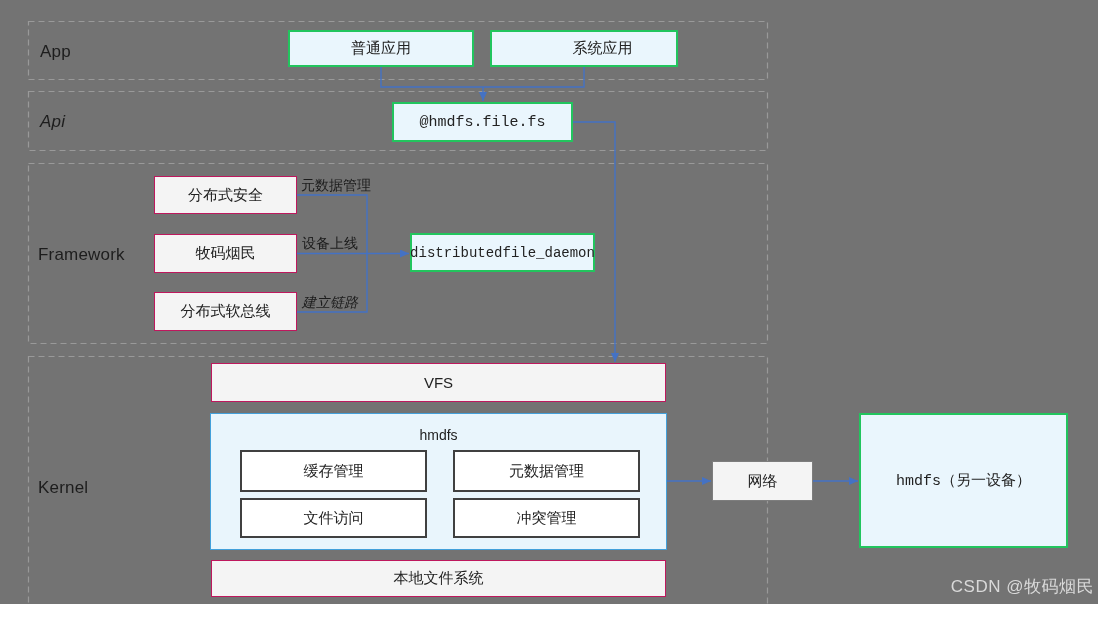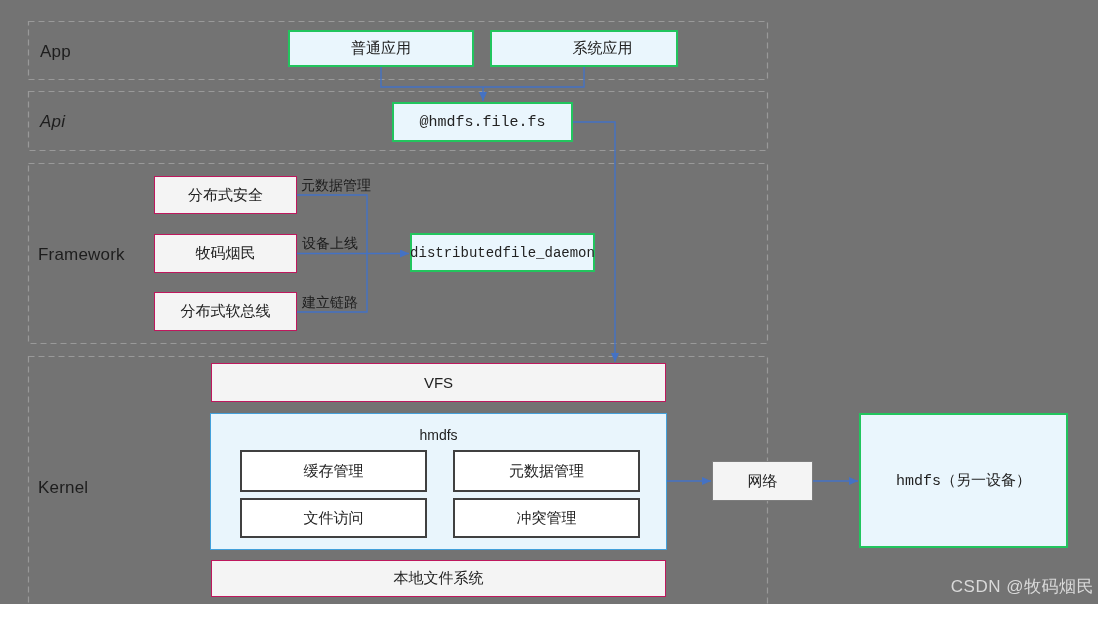--- a/index.html
+++ b/index.html
@@ -58,21 +58,21 @@
 
   <div class="node box-blue" style="left:392px;top:102px;width:181px;height:40px;">@hmdfs.file.fs</div>
 
   <div class="node box-gray" style="left:154px;top:176px;width:143px;height:38px;">分布式安全</div>
   <div class="node box-gray" style="left:154px;top:234px;width:143px;height:39px;">牧码烟民</div>
   <div class="node box-gray" style="left:154px;top:292px;width:143px;height:39px;">分布式软总线</div>
   <div class="node box-blue" style="left:410px;top:233px;width:185px;height:39px;font-size:14px;">distributedfile_daemon</div>
 
   <div class="edge-label" style="left:301px;top:177px;">元数据管理</div>
   <div class="edge-label" style="left:302px;top:235px;">设备上线</div>
-  <div class="edge-label" style="left:302px;top:294px;">建立链路</div>
+  <div class="edge-label" style="left:302px;top:294px;font-style:italic;">建立链路</div>
 
   <div class="node box-gray" style="left:211px;top:363px;width:455px;height:39px;">VFS</div>
 
   <div class="hmdfs-container" style="left:210px;top:413px;width:457px;height:137px;">
     <div class="hmdfs-title">hmdfs</div>
   </div>
   <div class="node box-white" style="left:240px;top:450px;width:187px;height:42px;">缓存管理</div>
   <div class="node box-white" style="left:453px;top:450px;width:187px;height:42px;">元数据管理</div>
   <div class="node box-white" style="left:240px;top:498px;width:187px;height:40px;">文件访问</div>
   <div class="node box-white" style="left:453px;top:498px;width:187px;height:40px;">冲突管理</div>

